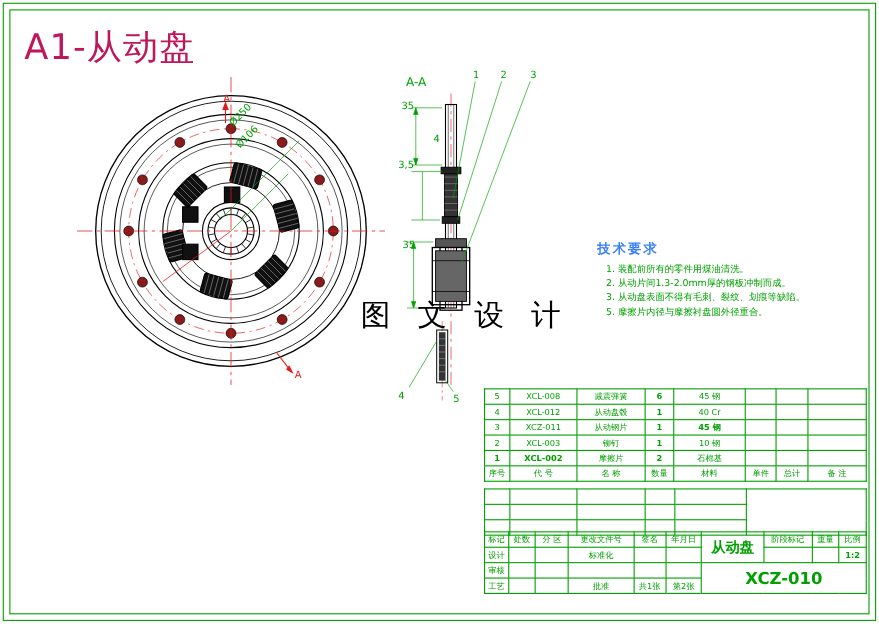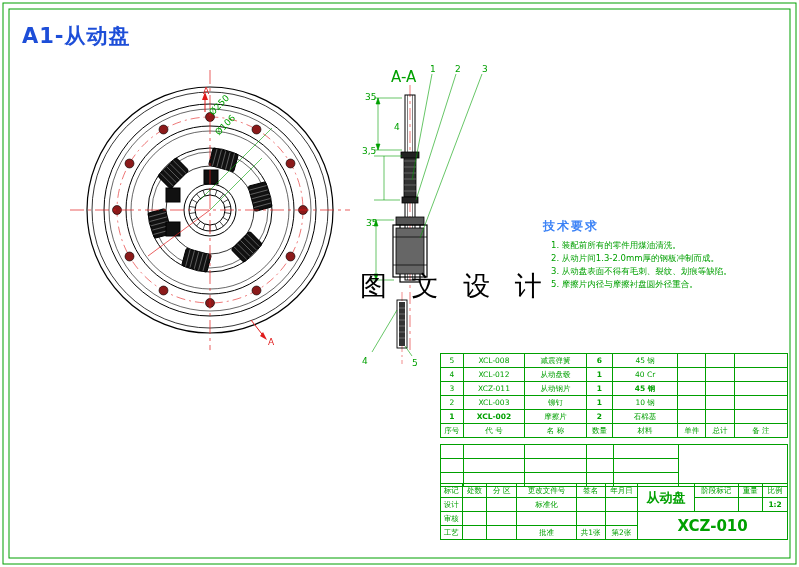--- a/index.html
+++ b/index.html
@@ -4,27 +4,26 @@
 <style>
   html,body{margin:0;padding:0;}
   body{
     width:799px;height:567px;background:#ffffff;
     font-family:"Liberation Sans", sans-serif;
     overflow:hidden;position:relative;
   }
   #sheet{position:absolute;left:0;top:0;width:799px;height:567px;}
   .abs{position:absolute;}
   .title-main{
-    left:22px;top:22px;font-size:21px;color:#1d4ed8;font-weight:bold;
+    left:22px;top:22px;font-size:32px;color:#be185d;font-weight:normal;
     font-family:"DejaVu Sans", sans-serif;letter-spacing:1px;
   }
   .watermark{
     left:328px;top:268px;font-size:27px;color:#000;letter-spacing:8px;
     font-family:"DejaVu Sans", sans-serif;
-    margin-left:32px;
   }
   .tech-title{
     left:543px;top:218px;font-size:12px;color:#3b82f6;font-weight:bold;
     font-family:"DejaVu Sans", sans-serif;letter-spacing:2px;
   }
   .tech-list{
     left:527px;top:239px;font-size:8.5px;color:#00a000;line-height:13px;
     font-family:"DejaVu Sans", sans-serif;width:250px;margin-left:24px;
   }
   .tech-list div{white-space:nowrap;}
@@ -194,21 +193,21 @@
 
   <svg class="abs" style="left:243px;top:318px" width="40" height="36">
     <line x1="8" y1="2" x2="22" y2="20" stroke="#e01b1b" stroke-width="1"></line>
     <polygon points="24,22 17,18 20,14" fill="#e01b1b"></polygon>
   </svg>
   <div class="abs redtext" style="left:268px;top:337px;">A</div>
 
   <div class="abs dimtext" style="left:207px;top:110px;transform:rotate(-45deg);transform-origin:left top;">Ø250</div>
   <div class="abs dimtext" style="left:213px;top:130px;transform:rotate(-45deg);transform-origin:left top;">Ø106</div>
 
-  <div class="abs dimtext" style="left:391px;top:68px;font-size:15px;">A-A</div>
+  <div class="abs dimtext" style="left:369px;top:68px;font-size:11px;">A-A</div>
 
   <svg class="abs" style="left:360px;top:60px" width="180" height="300">
 
     <line x1="50" y1="25" x2="50" y2="290" stroke="#e01b1b" stroke-width="0.6" stroke-dasharray="12,4,3,4"></line>
 
     <rect x="45" y="35" width="10" height="185" fill="none" stroke="#000" stroke-width="1"></rect>
     <line x1="47.5" y1="35" x2="47.5" y2="220" stroke="#000" stroke-width="0.5"></line>
     <line x1="52.5" y1="35" x2="52.5" y2="220" stroke="#000" stroke-width="0.5"></line>
 
     <rect x="40" y="160" width="20" height="62" fill="none" stroke="#000" stroke-width="1.2"></rect>

